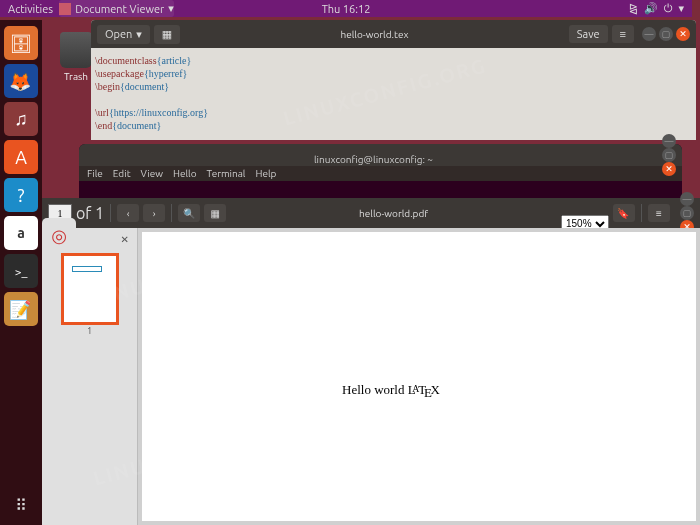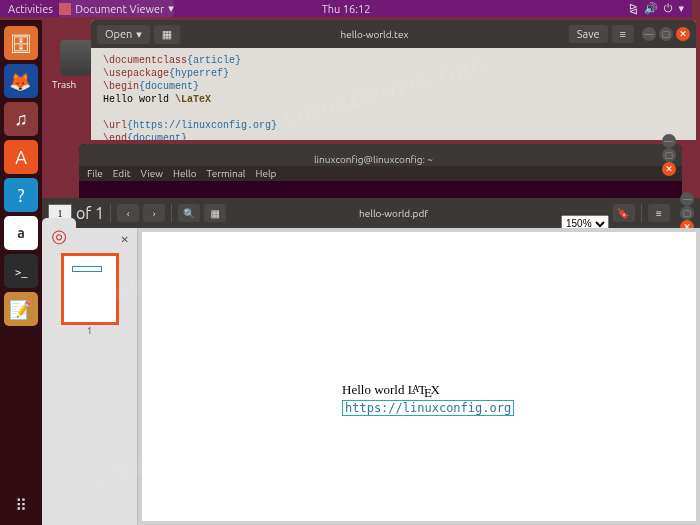--- a/index.html
+++ b/index.html
@@ -17,33 +17,33 @@
 
 
 .launcher { position: absolute; top: 20px; left: 0; width: 42px; bottom: 0; background: rgba(40,10,15,0.9); display: flex; flex-direction: column; align-items: center; padding-top: 6px; gap: 4px; z-index: 40; }
 .launcher .tile { width: 34px; height: 34px; border-radius: 5px; display: flex; align-items: center; justify-content: center; font-size: 18px; color: #fff; }
 .tile.files { background: #e07030; } .tile.firefox { background: #1a4a9c; }
 .tile.rhythm { background: #8a3a3a; } .tile.software { background: #e95420; }
 .tile.help { background: #1c8cc9; } .tile.amazon { background: #fff; color: #333; }
 .tile.term { background: #2c2c2c; } .tile.text { background: #c98a3a; }
 .tile.evince { background: #e0e0e0; }
 .launcher .apps-btn { margin-top: auto; margin-bottom: 10px; color: #ddd; font-size: 16px; }
-.trash { position: absolute; top: 40px; left: 52px; width: 48px; text-align: left; color: #eee; font-size: 10px; z-index: 30; }
+.trash { position: absolute; top: 32px; left: 52px; width: 48px; text-align: center; color: #eee; font-size: 10px; z-index: 30; }
 .trash .can { width: 32px; height: 36px; margin: 0 auto 3px; background: linear-gradient(#5a5a5a,#3a3a3a); border-radius: 4px 4px 6px 6px; }
 
 
 .gedit { position: absolute; top: 20px; left: 91px; right: 4px; height: 120px; background: #eceae6; border-radius: 4px 4px 0 0; z-index: 31; display: flex; flex-direction: column; }
 .gedit-head { height: 28px; background: #3c3835; color: #ddd; display: flex; align-items: center; padding: 0 6px; border-radius: 4px 4px 0 0; }
 .gedit-head .btn { padding: 3px 8px; background: #4a4643; border-radius: 3px; cursor: pointer; display: flex; align-items: center; gap: 4px; }
 .gedit-head .title { flex: 1; text-align: center; font-size: 10px; }
 .gedit-head .save { margin-left: auto; }
 .gedit-head .wincontrols { display: flex; gap: 3px; margin-left: 8px; }
 .winbtn { width: 14px; height: 14px; border-radius: 50%; background: #555; display:flex; align-items:center; justify-content:center; font-size:9px; color:#999; }
 .winbtn.close { background: #e95420; color: #fff; }
-.gedit-body { flex: 1; padding: 6px 12px; font-family: Liberation Mono, monospace; font-size: 10px; line-height: 13px; background: #e0ddd8; overflow: hidden; }
+.gedit-body { flex: 1; padding: 6px 4px; font-family: Liberation Serif, serif; font-size: 10px; line-height: 13px; background: #e0ddd8; overflow: hidden; }
 .tex-cmd { color: #8b3030; } .tex-arg { color: #2a6b9c; } .tex-bold { color: #6a4c1b; font-weight:bold; }
 
 
 .terminal { position: absolute; top: 144px; left: 79px; right: 18px; height: 60px; background: #2c001e; border-radius: 6px 6px 0 0; z-index: 32; }
 .term-head { height: 22px; background: #3c3835; color: #ccc; border-radius: 6px 6px 0 0; display: flex; align-items: center; padding: 0 6px; }
 .term-head .title { flex: 1; text-align: center; font-size: 10px; margin-top: 8px; }
 .term-menu { display: flex; gap: 10px; padding: 2px 8px; font-size: 10px; color: #ccc; background: #322a28; }
 .term-body { padding: 3px 6px; font-family: monospace; font-size: 11px; }
 .prompt-user { color: #4e9a06; font-weight: bold; } .prompt-path { color: #3465a4; }
 .prompt-cmd { color: #eee; }
@@ -126,21 +126,20 @@
     <div class="wincontrols">
       <div class="winbtn">—</div>
       <div class="winbtn">▢</div>
       <div class="winbtn close">✕</div>
     </div>
   </div>
   <div class="gedit-body">
     <div><span class="tex-cmd">\documentclass</span><span class="tex-arg">{article}</span></div>
     <div><span class="tex-cmd">\usepackage</span><span class="tex-arg">{hyperref}</span></div>
     <div><span class="tex-cmd">\begin</span><span class="tex-arg">{document}</span></div>
-    <div><span>Hello world </span><span class="tex-bold">\LaTeX</span></div>
     <div>&nbsp;</div>
     <div><span class="tex-cmd">\url</span><span class="tex-arg">{https://linuxconfig.org}</span></div>
     <div><span class="tex-cmd">\end</span><span class="tex-arg">{document}</span></div>
   </div>
 </div>
 
 <div class="terminal">
   <div class="term-head">
     <div class="title">linuxconfig@linuxconfig: ~</div>
     <div class="wincontrols">
@@ -189,17 +188,16 @@
       <div class="thumb">
         <div class="mini"></div>
         <div class="n">1</div>
       </div>
     </div>
     <div class="ev-page-area">
       <div class="page">
         <div class="hello">
           <span>Hello world </span><span class="latex-logo">L<span class="a">A</span>T<span class="e">E</span>X</span>
         </div>
-        <div class="link">https://linuxconfig.org</div>
       </div>
     </div>
   </div>
 </div>
 
 </body></html>

